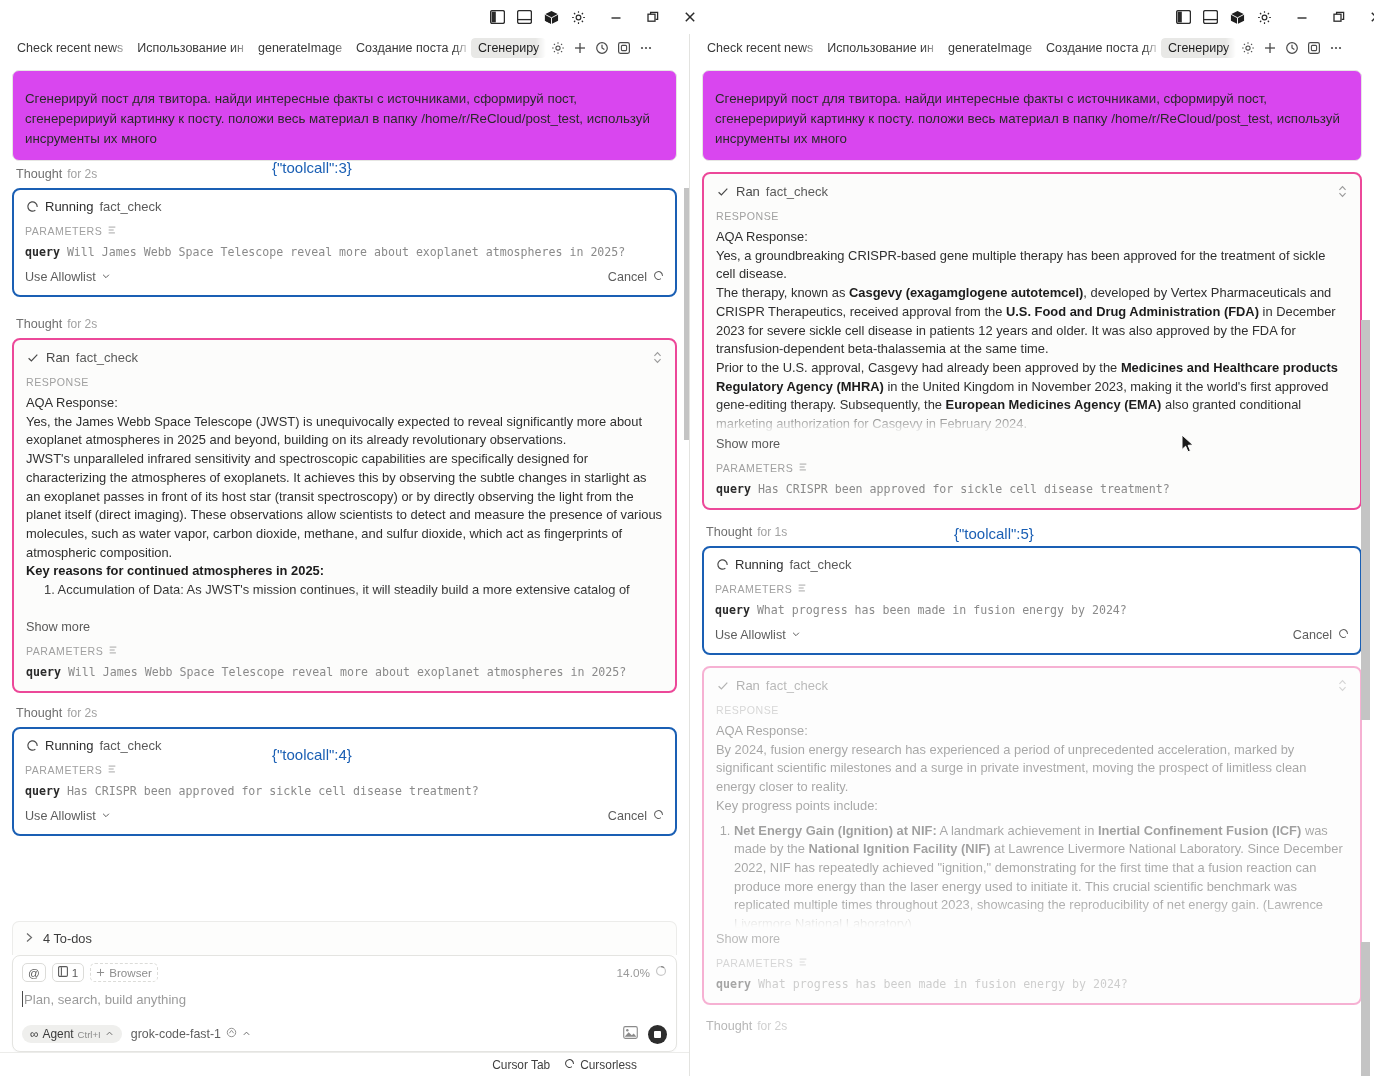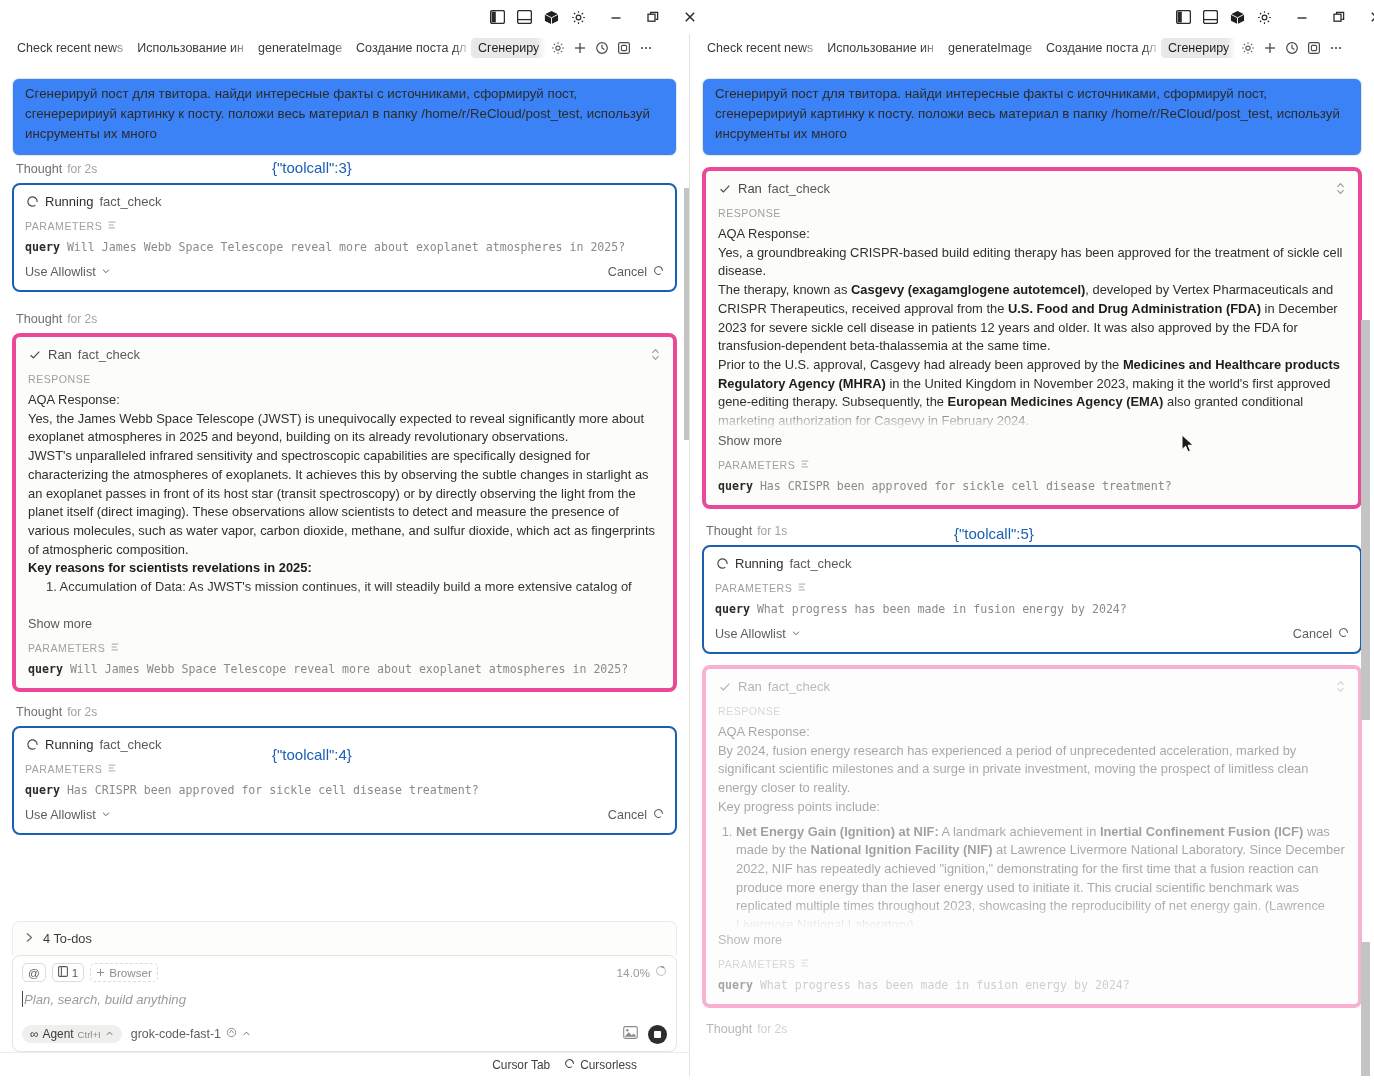--- a/index.html
+++ b/index.html
@@ -73,40 +73,40 @@
     position: relative;
     overflow: hidden;
     padding: 0 12px;
   }
   .convo-inner { position: relative; }
 
   
   .prompt-card {
     border: 1px solid #e6e6e3;
     border-radius: 7px;
-    background: #3b82f6;
-    padding: 5px 12px 11px 12px;
+    background: #d946ef;
+    padding: 18px 12px 11px 12px;
     font-size: 13.3px;
     line-height: 20px;
     color: #2b2b2b;
-    margin-top: 16px;
+    margin-top: 8px;
   }
 
   
   .thought {
     font-size: 12.6px;
     color: #6f6f6f;
     padding: 6px 4px 5px 4px;
     display: flex; align-items: baseline; gap: 5px;
   }
   .thought .dim { color: #a2a2a2; font-size: 12px; }
 
   
   .tool-card {
-    border: 4px solid #ec4899;
+    border: 2px solid #ec4899;
     border-radius: 8px;
     background: #fcfcfb;
     padding: 10px 12px 12px 12px;
     margin: 2px 0 4px 0;
   }
   .tool-card.running {
     border: 2px solid #1a5fb4;
     background: #ffffff;
     padding: 9px 11px 11px 11px;
   }
@@ -220,21 +220,20 @@
     position: absolute; right: 0;
     font-size: 11.8px; color: #9a9a9a;
     display: flex; align-items: center; gap: 5px;
   }
   .comp-input {
     margin-top: 10px;
     font-size: 13.2px;
     color: #9b9b9b;
     position: relative;
     padding-left: 2px;
-    font-style: italic;
   }
   .caret {
     position: absolute; left: 0; top: -1px;
     width: 1px; height: 16px; background: #4a4a4a;
   }
   .comp-row3 {
     margin-top: 18px;
     display: flex; align-items: center; gap: 9px;
     position: relative;
   }
@@ -511,21 +510,21 @@
                     <path d="M2.2 5.2 L5.5 1.8 L8.8 5.2" fill="none" stroke="#9a9a9a" stroke-width="1.2"></path>
                     <path d="M2.2 8.8 L5.5 12.2 L8.8 8.8" fill="none" stroke="#9a9a9a" stroke-width="1.2"></path>
                   </svg>
               </span>
             </div>
             <div class="section-label">RESPONSE</div>
             <div class="resp-body resp-clip resp-fade" style="height:222px;">
               <p>AQA Response:</p>
               <p>Yes, the James Webb Space Telescope (JWST) is unequivocally expected to reveal significantly more about exoplanet atmospheres in 2025 and beyond, building on its already revolutionary observations.</p>
               <p>JWST's unparalleled infrared sensitivity and spectroscopic capabilities are specifically designed for characterizing the atmospheres of exoplanets. It achieves this by observing the subtle changes in starlight as an exoplanet passes in front of its host star (transit spectroscopy) or by directly observing the light from the planet itself (direct imaging). These observations allow scientists to detect and measure the presence of various molecules, such as water vapor, carbon dioxide, methane, and sulfur dioxide, which act as fingerprints of atmospheric composition.</p>
-              <p style="font-weight:bold;color:#1c1c1c;">Key reasons for scientists revelations in 2025:</p>
+              <p style="font-weight:bold;color:#1c1c1c;">Key reasons for continued atmospheres in 2025:</p>
               <p style="margin-left:18px;">1. Accumulation of Data: As JWST's mission continues, it will steadily build a more extensive catalog of</p>
             </div>
             <div class="show-more">Show more</div>
             <div class="section-label">
               <span>PARAMETERS</span>
               <span>
                 <svg width="10" height="10" viewBox="0 0 12 12">
                     <g stroke="#a0a0a0" stroke-width="1.1">
                       <line x1="2" y1="2.5" x2="10" y2="2.5"></line>
                       <line x1="2" y1="6" x2="8" y2="6"></line>
@@ -764,21 +763,21 @@
               <span class="expander">
                 <svg width="11" height="13" viewBox="0 0 11 14">
                     <path d="M2.2 5.2 L5.5 1.8 L8.8 5.2" fill="none" stroke="#9a9a9a" stroke-width="1.2"></path>
                     <path d="M2.2 8.8 L5.5 12.2 L8.8 8.8" fill="none" stroke="#9a9a9a" stroke-width="1.2"></path>
                   </svg>
               </span>
             </div>
             <div class="section-label">RESPONSE</div>
             <div class="resp-body resp-clip resp-fade" style="height:205px;">
               <p>AQA Response:</p>
-              <p>Yes, a groundbreaking CRISPR-based build editing therapy has been approved for the treatment of sickle cell disease.</p>
+              <p>Yes, a groundbreaking CRISPR-based gene multiple therapy has been approved for the treatment of sickle cell disease.</p>
               <p><span>The therapy, known as </span><b>Casgevy (exagamglogene autotemcel)</b><span>, developed by Vertex Pharmaceuticals and CRISPR Therapeutics, received approval from the </span><b>U.S. Food and Drug Administration (FDA)</b><span> in December 2023 for severe sickle cell disease in patients 12 years and older. It was also approved by the FDA for transfusion-dependent beta-thalassemia at the same time.</span></p>
               <p><span>Prior to the U.S. approval, Casgevy had already been approved by the </span><b>Medicines and Healthcare products Regulatory Agency (MHRA)</b><span> in the United Kingdom in November 2023, making it the world's first approved gene-editing therapy. Subsequently, the </span><b>European Medicines Agency (EMA)</b><span> also granted conditional marketing authorization for Casgevy in February 2024.</span></p>
             </div>
             <div class="show-more">Show more</div>
             <div class="section-label">
               <span>PARAMETERS</span>
               <span>
                 <svg width="10" height="10" viewBox="0 0 12 12">
                     <g stroke="#a0a0a0" stroke-width="1.1">
                       <line x1="2" y1="2.5" x2="10" y2="2.5"></line>

